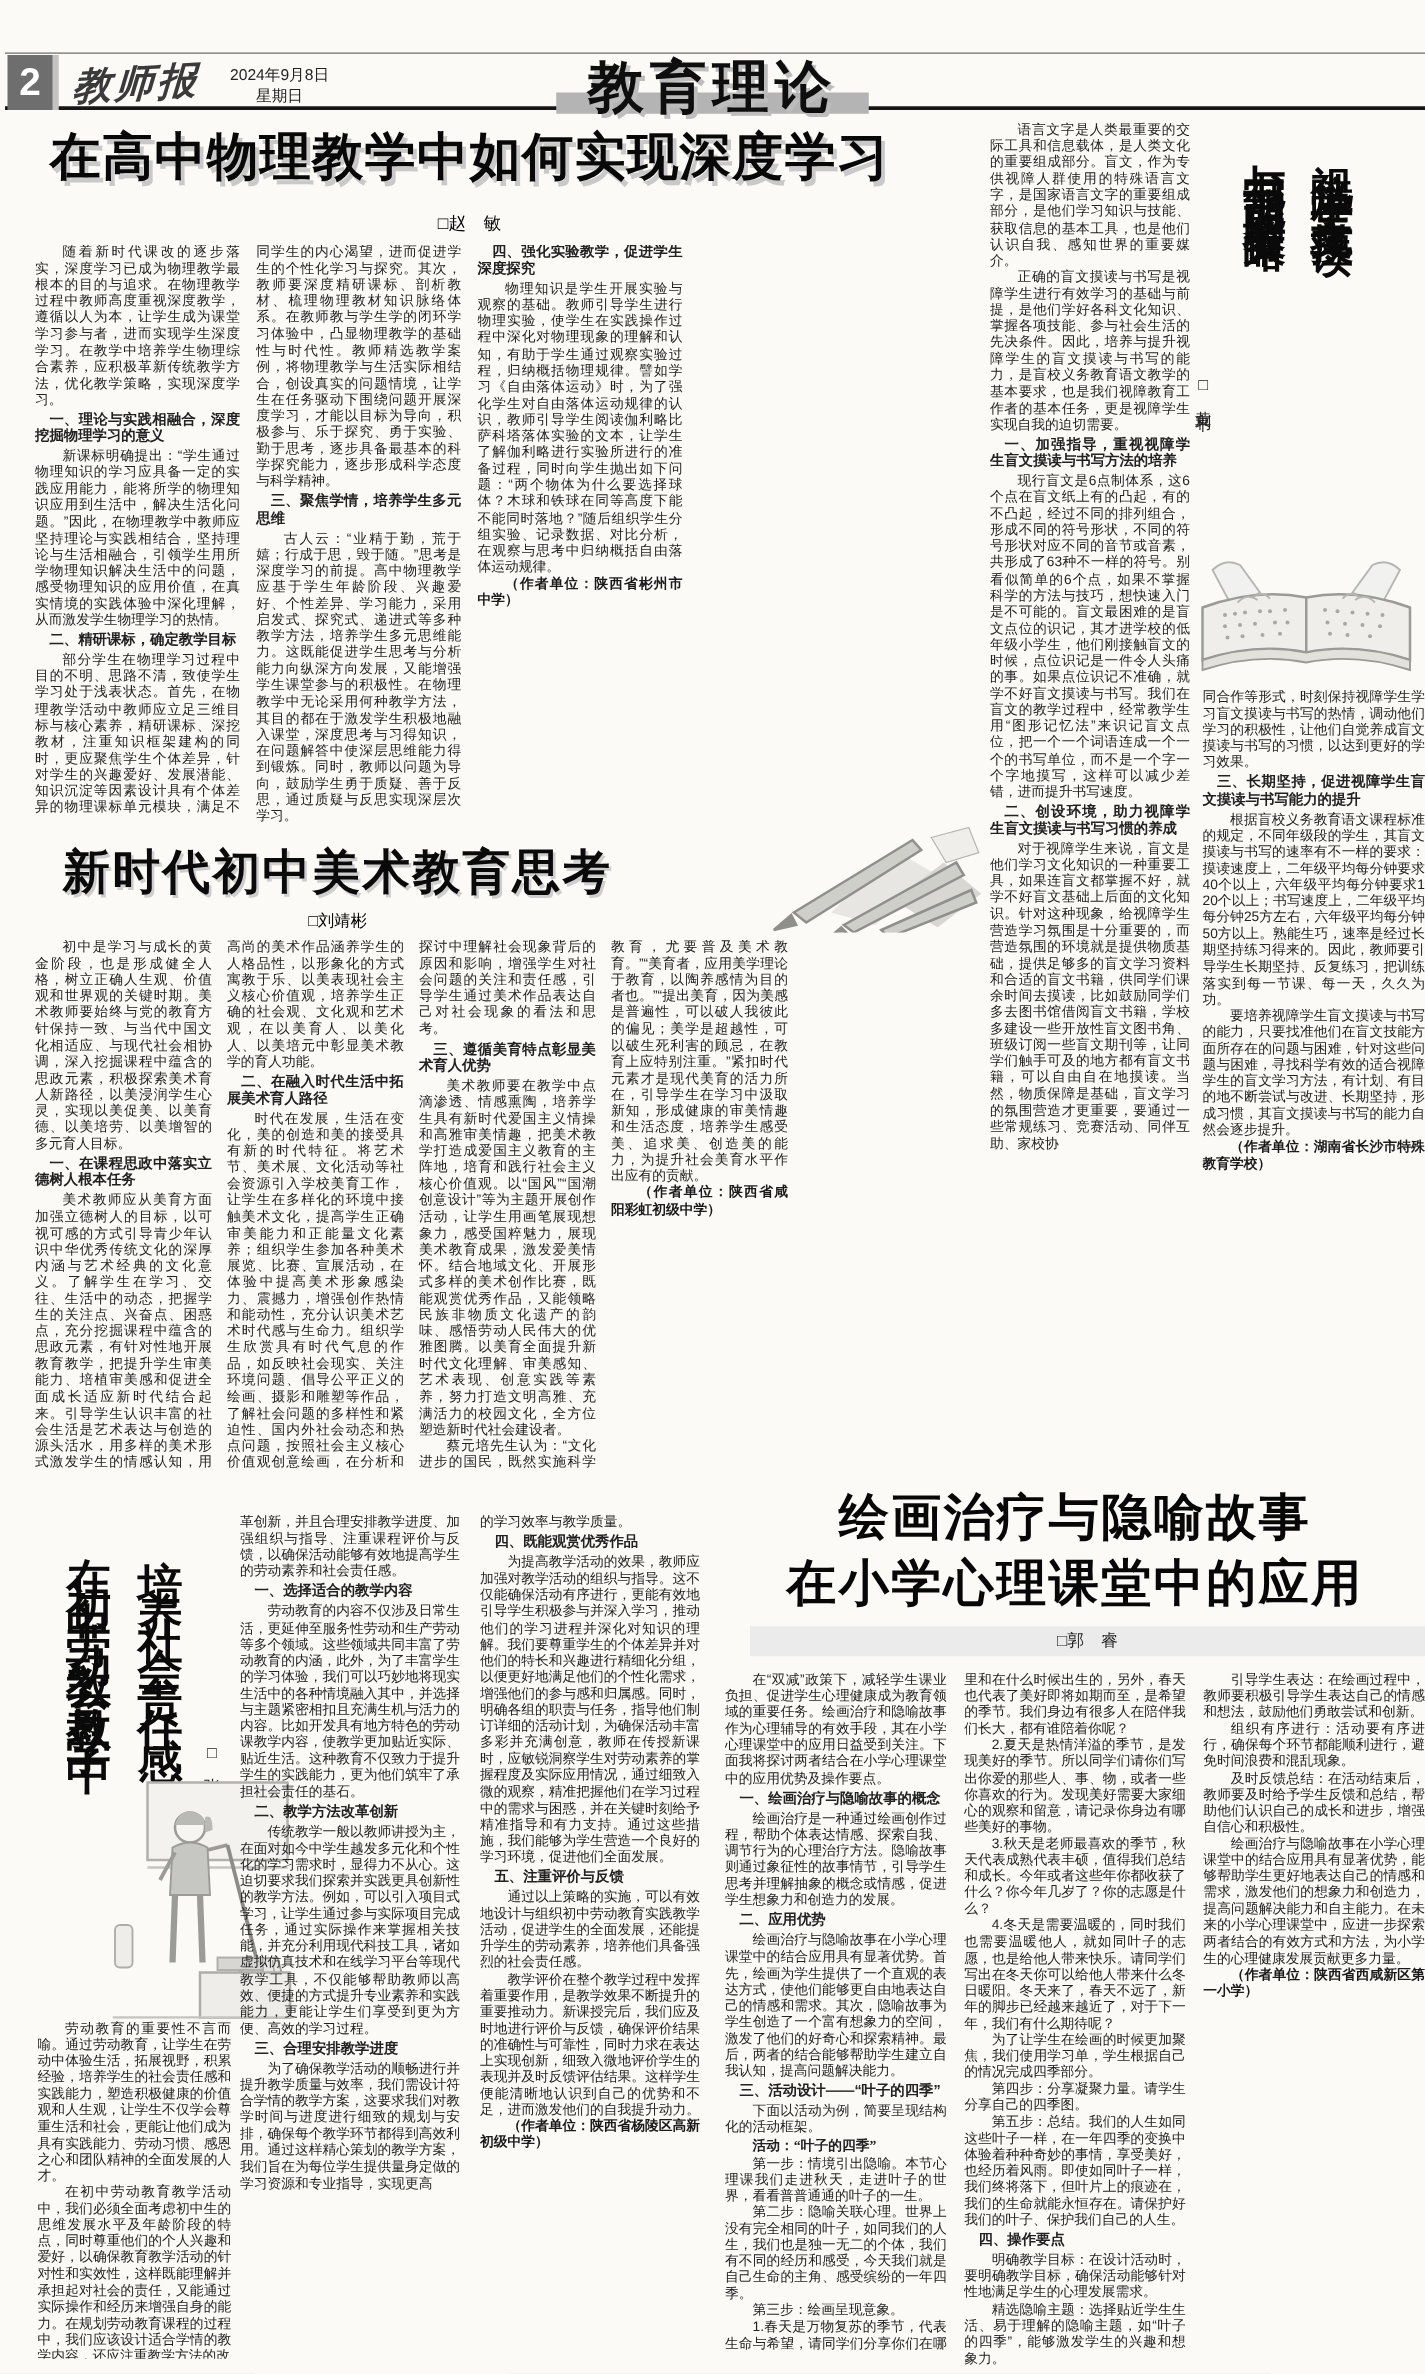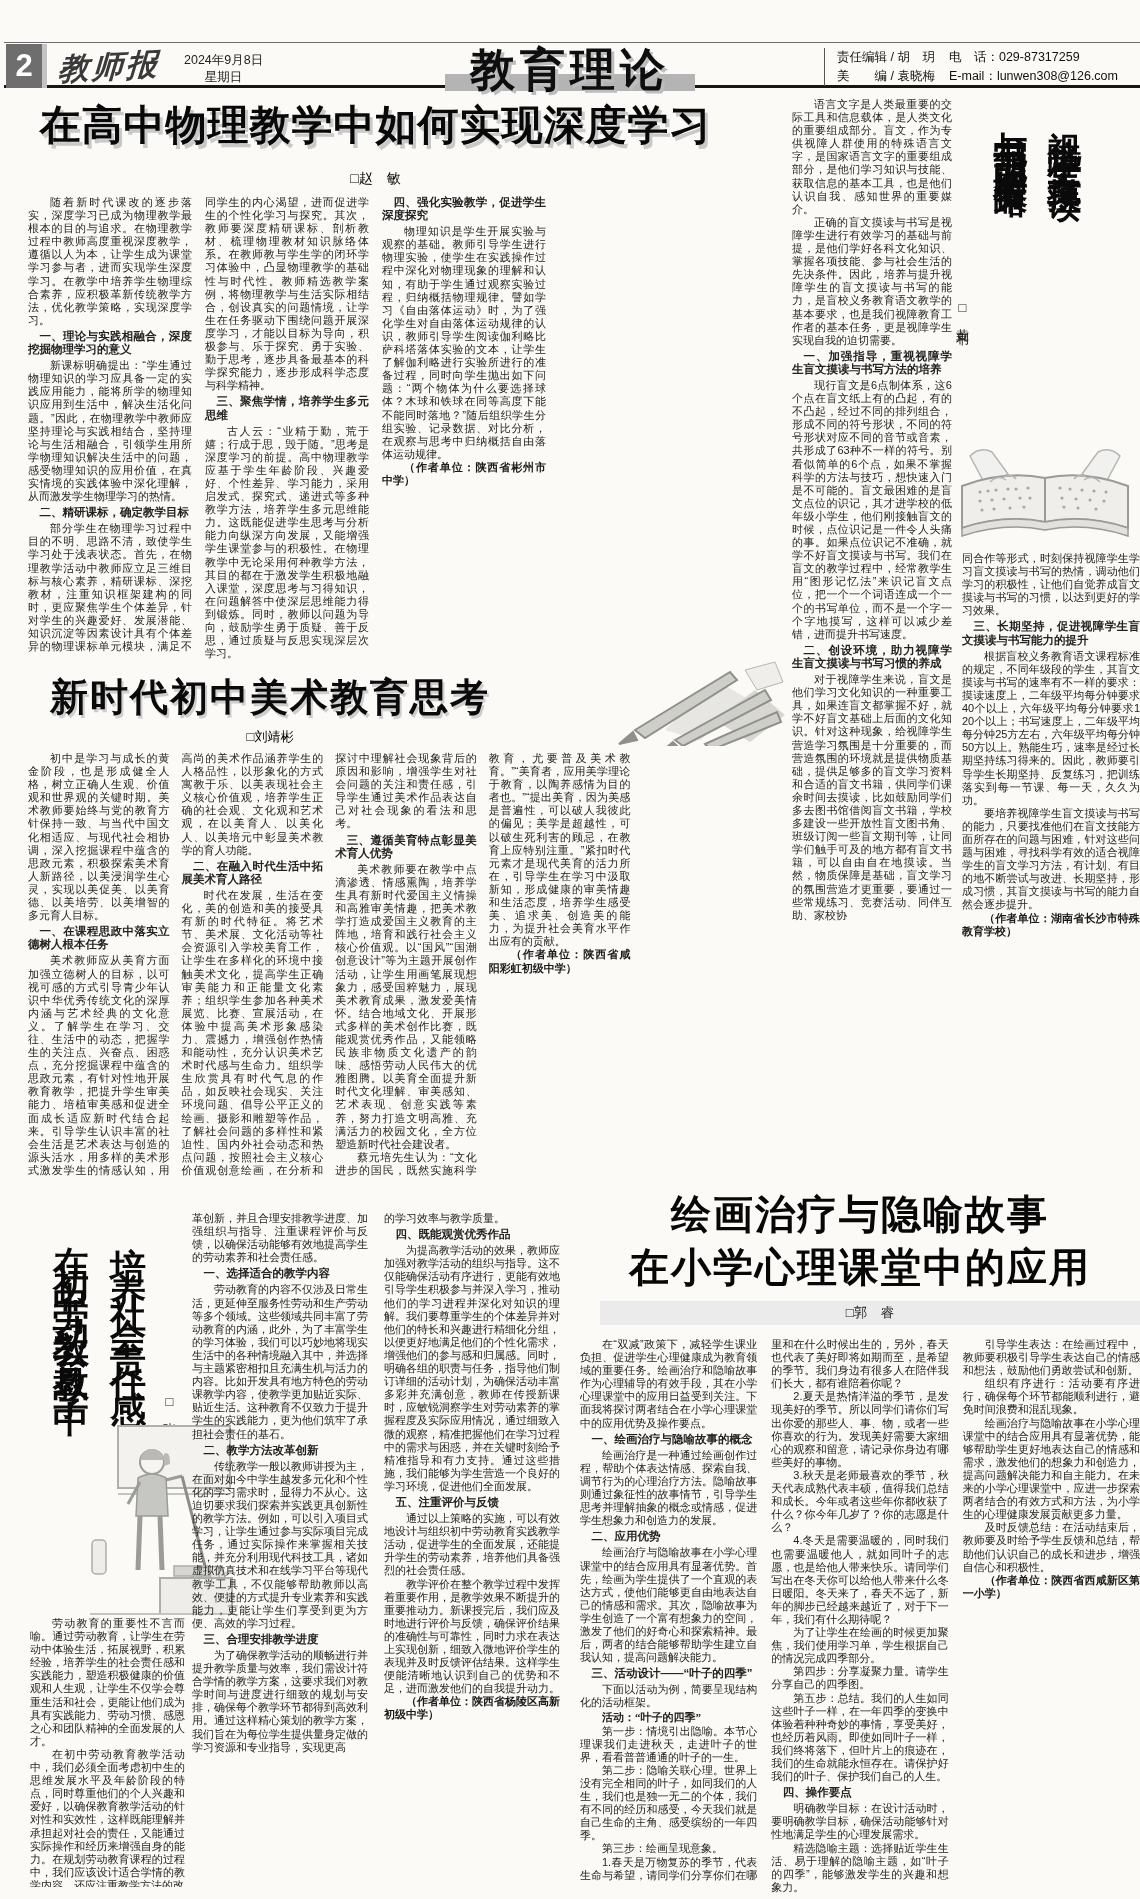--- a/index.html
+++ b/index.html
@@ -66,28 +66,20 @@
   <div class="rule-top"></div>
   <div class="rule-bot"></div>
   <div class="pagenum">2</div>
   <div class="masthead">教师报</div>
   <div class="dateblock">
     <div>2024年9月8日</div>
     <div class="wd">星期日</div>
   </div>
   <div class="section-plinth"></div>
   <div class="section-title">教育理论</div>
-  <div class="editors">
-    <div class="row">
-      <span>责任编辑 / 胡　玥</span><span>电　话：029-87317259</span>
-    </div>
-    <div class="row">
-      <span>美　　编 / 袁晓梅</span><span>E-mail：lunwen308@126.com</span>
-    </div>
-  </div>
 
   <div class="h-physics">在高中物理教学中如何实现深度学习</div>
   <div class="byline-c" style="left:28px;top:170px;width:695px;">□赵　敏</div>
   <div class="physics-body body-text">
       <div class="blk p">随着新时代课改的逐步落实，深度学习已成为物理教学最根本的目的与追求。在物理教学过程中教师高度重视深度教学，遵循以人为本，让学生成为课堂学习参与者，进而实现学生深度学习。在教学中培养学生物理综合素养，应积极革新传统教学方法，优化教学策略，实现深度学习。</div>
       <div class="blk h">一、理论与实践相融合，深度挖掘物理学习的意义</div>
       <div class="blk p">新课标明确提出：“学生通过物理知识的学习应具备一定的实践应用能力，能将所学的物理知识应用到生活中，解决生活化问题。”因此，在物理教学中教师应坚持理论与实践相结合，坚持理论与生活相融合，引领学生用所学物理知识解决生活中的问题，感受物理知识的应用价值，在真实情境的实践体验中深化理解，从而激发学生物理学习的热情。</div>
       <div class="blk h">二、精研课标，确定教学目标</div>
       <div class="blk p">部分学生在物理学习过程中目的不明、思路不清，致使学生学习处于浅表状态。首先，在物理教学活动中教师应立足三维目标与核心素养，精研课标、深挖教材，注重知识框架建构的同时，更应聚焦学生个体差异，针对学生的兴趣爱好、发展潜能、知识沉淀等因素设计具有个体差异的物理课标单元模块，满足不同学生的内心渴望，进而促进学生的个性化学习与探究。其次，教师要深度精研课标、剖析教材、梳理物理教材知识脉络体系。在教师教与学生学的闭环学习体验中，凸显物理教学的基础性与时代性。教师精选教学案例，将物理教学与生活实际相结合，创设真实的问题情境，让学生在任务驱动下围绕问题开展深度学习，才能以目标为导向，积极参与、乐于探究、勇于实验、勤于思考，逐步具备最基本的科学探究能力，逐步形成科学态度与科学精神。</div>
       <div class="blk h">三、聚焦学情，培养学生多元思维</div>
@@ -255,18 +247,18 @@
       <div class="blk p">3.秋天是老师最喜欢的季节，秋天代表成熟代表丰硕，值得我们总结和成长。今年或者这些年你都收获了什么？你今年几岁了？你的志愿是什么？</div>
       <div class="blk p">4.冬天是需要温暖的，同时我们也需要温暖他人，就如同叶子的志愿，也是给他人带来快乐。请同学们写出在冬天你可以给他人带来什么冬日暖阳。冬天来了，春天不远了，新年的脚步已经越来越近了，对于下一年，我们有什么期待呢？</div>
       <div class="blk p">为了让学生在绘画的时候更加聚焦，我们使用学习单，学生根据自己的情况完成四季部分。</div>
       <div class="blk p">第四步：分享凝聚力量。请学生分享自己的四季图。</div>
       <div class="blk p">第五步：总结。我们的人生如同这些叶子一样，在一年四季的变换中体验着种种奇妙的事情，享受美好，也经历着风雨。即使如同叶子一样，我们终将落下，但叶片上的痕迹在，我们的生命就能永恒存在。请保护好我们的叶子、保护我们自己的人生。</div>
       <div class="blk h">四、操作要点</div>
       <div class="blk p">明确教学目标：在设计活动时，要明确教学目标，确保活动能够针对性地满足学生的心理发展需求。</div>
       <div class="blk p">精选隐喻主题：选择贴近学生生活、易于理解的隐喻主题，如“叶子的四季”，能够激发学生的兴趣和想象力。</div>
       <div class="blk p">引导学生表达：在绘画过程中，教师要积极引导学生表达自己的情感和想法，鼓励他们勇敢尝试和创新。</div>
       <div class="blk p">组织有序进行：活动要有序进行，确保每个环节都能顺利进行，避免时间浪费和混乱现象。</div>
+      <div class="blk p">及时反馈总结：在活动结束后，教师要及时给予学生反馈和总结，帮助他们认识自己的成长和进步，增强自信心和积极性。</div>
       <div class="blk p">绘画治疗与隐喻故事在小学心理课堂中的结合应用具有显著优势，能够帮助学生更好地表达自己的情感和需求，激发他们的想象力和创造力，提高问题解决能力和自主能力。在未来的小学心理课堂中，应进一步探索两者结合的有效方式和方法，为小学生的心理健康发展贡献更多力量。</div>
-      <div class="blk p">及时反馈总结：在活动结束后，教师要及时给予学生反馈和总结，帮助他们认识自己的成长和进步，增强自信心和积极性。</div>
       <div class="blk au">（作者单位：陕西省西咸新区第一小学）</div>
     </div>
 
 </div>
 
 </body></html>

